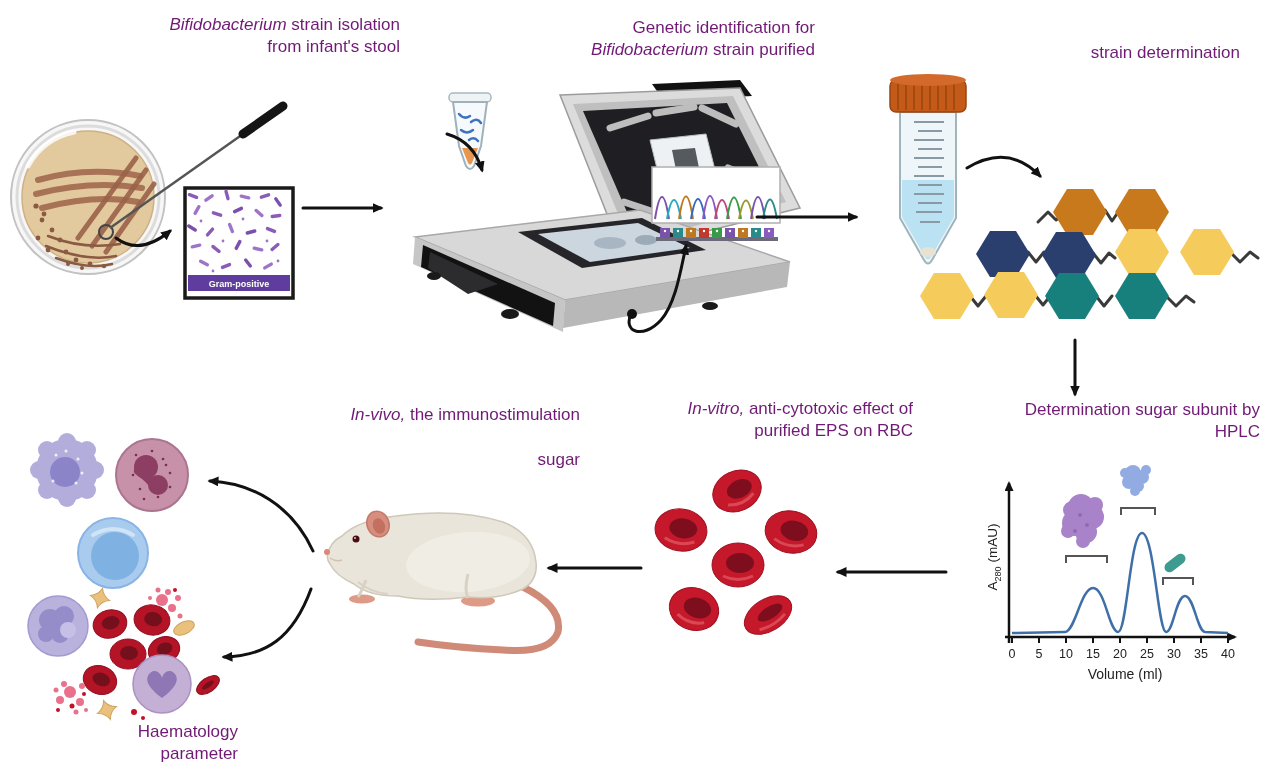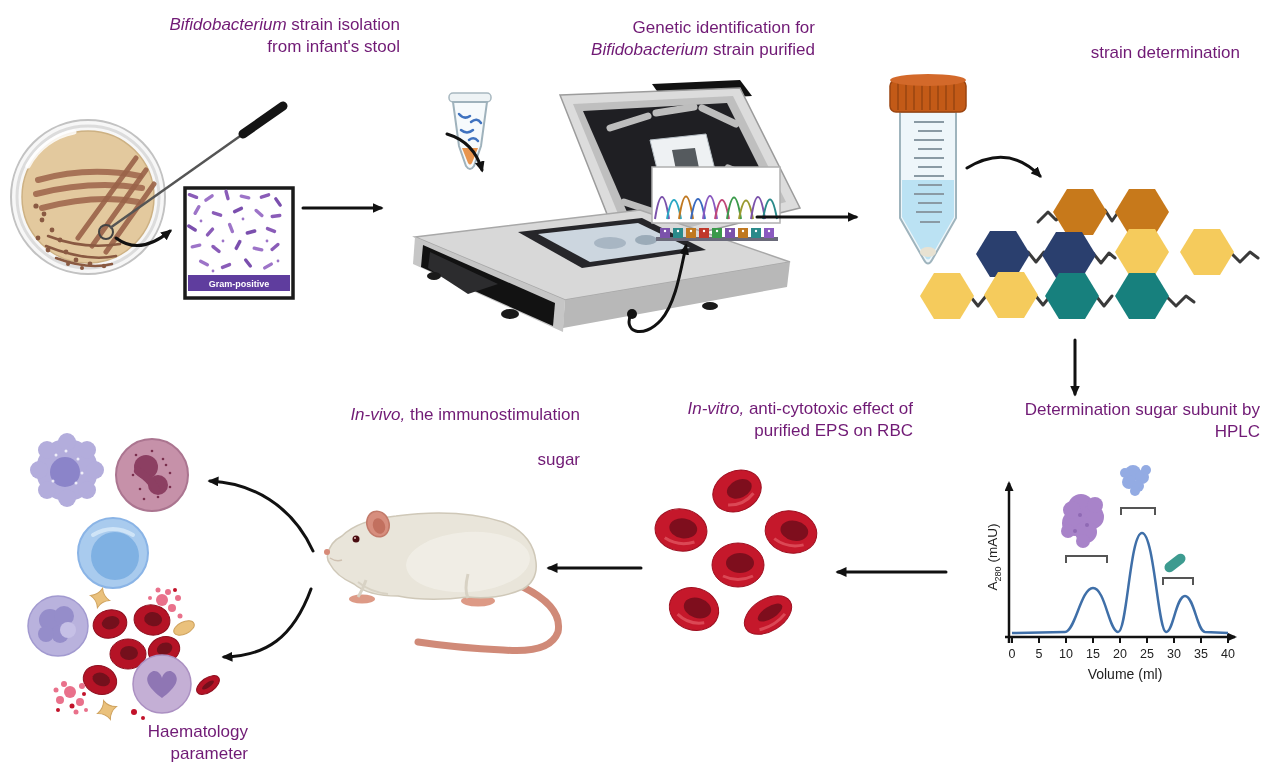--- a/index.html
+++ b/index.html
@@ -43,21 +43,21 @@
     <span>purified EPS  on RBC</span>
   </div>
 
   <div class="cap" style="left:262px;top:404px;width:318px;">
     <span class="it">In-vivo,</span><span> the immunostimulation</span><br>
     <br>
     <span>sugar</span>
   </div>
 
 
-  <div class="cap" style="left:68px;top:721px;width:180px;">
+  <div class="cap" style="left:58px;top:721px;width:180px;">
     <span>Haematology</span><br>
     <span>parameter</span>
   </div>
 
   <svg class="abs" style="left:8px;top:118px;" width="170" height="162" viewBox="0 0 170 162">
     <circle cx="80" cy="79" r="77" fill="#f7f7f7" stroke="#c2c2c2" stroke-width="2"></circle>
     <circle cx="80" cy="79" r="71" fill="none" stroke="#dcdcdc" stroke-width="3"></circle>
     <circle cx="80" cy="79" r="66" fill="#e3c99e" stroke="#cdb183" stroke-width="1.5"></circle>
     <path d="M20,48 A66,66 0 0 1 66,14" fill="none" stroke="rgba(255,255,255,0.85)" stroke-width="5" stroke-linecap="round"></path>
     <g stroke="#a26b50" stroke-width="6" stroke-linecap="round" fill="none" opacity="0.92">

